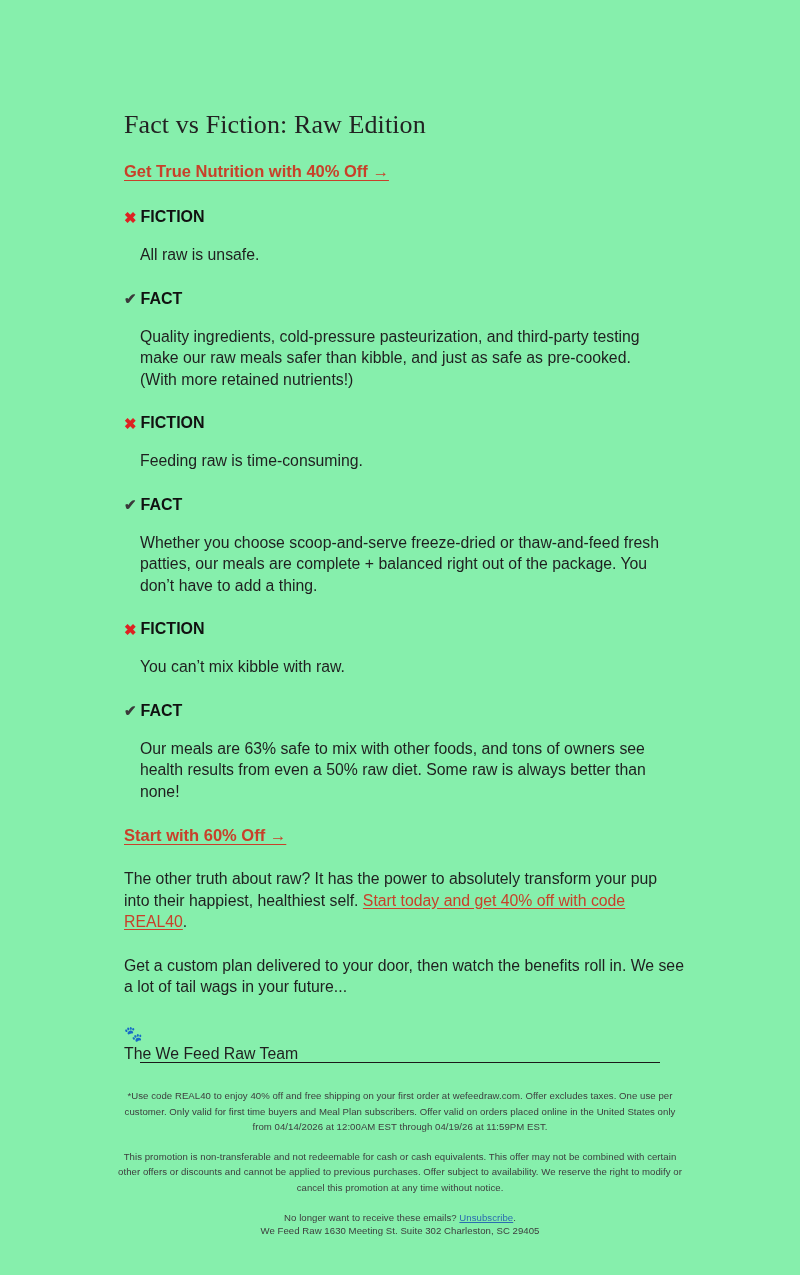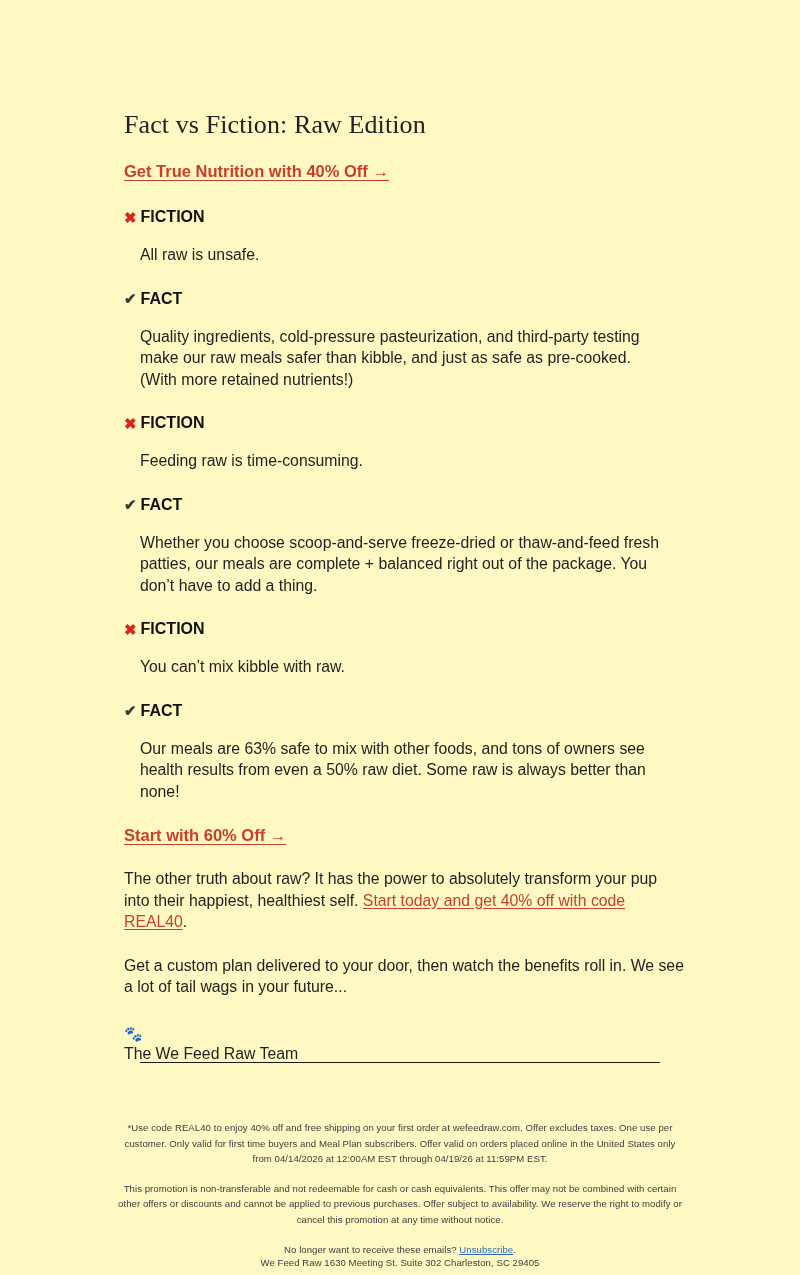--- a/index.html
+++ b/index.html
@@ -11,21 +11,21 @@
     width: 800px;
     height: 1275px;
     font-family: "Liberation Sans", sans-serif;
     color: #1a1a1a;
     -webkit-font-smoothing: antialiased;
   }
   .page {
     width: 800px;
     height: 1275px;
     position: relative;
-    background: #fef9c3;
+    background: #86efac;
     box-sizing: border-box;
   }
   .content {
     position: absolute;
     left: 124px;
     top: 108px;
     width: 562px;
   }
 
   
@@ -130,21 +130,21 @@
     width: 568px;
     text-align: center;
   }
   .footer p {
     margin: 0;
     font-size: 9.6px;
     line-height: 15.5px;
     color: #3d3d3d;
     letter-spacing: 0.05px;
   }
-  .footer .legal-1 { margin-bottom: 14px; margin-top: 32px; }
+  .footer .legal-1 { margin-bottom: 14px; }
   .footer .legal-2 { margin-bottom: 16px; }
   .footer .unsub-line { font-size: 9.6px; line-height: 13px; }
   .footer .addr-line { font-size: 9.6px; line-height: 13px; }
   .unsub-link {
     color: #2b6cb0;
     text-decoration: underline;
     cursor: pointer;
   }
 </style>
 </head>

